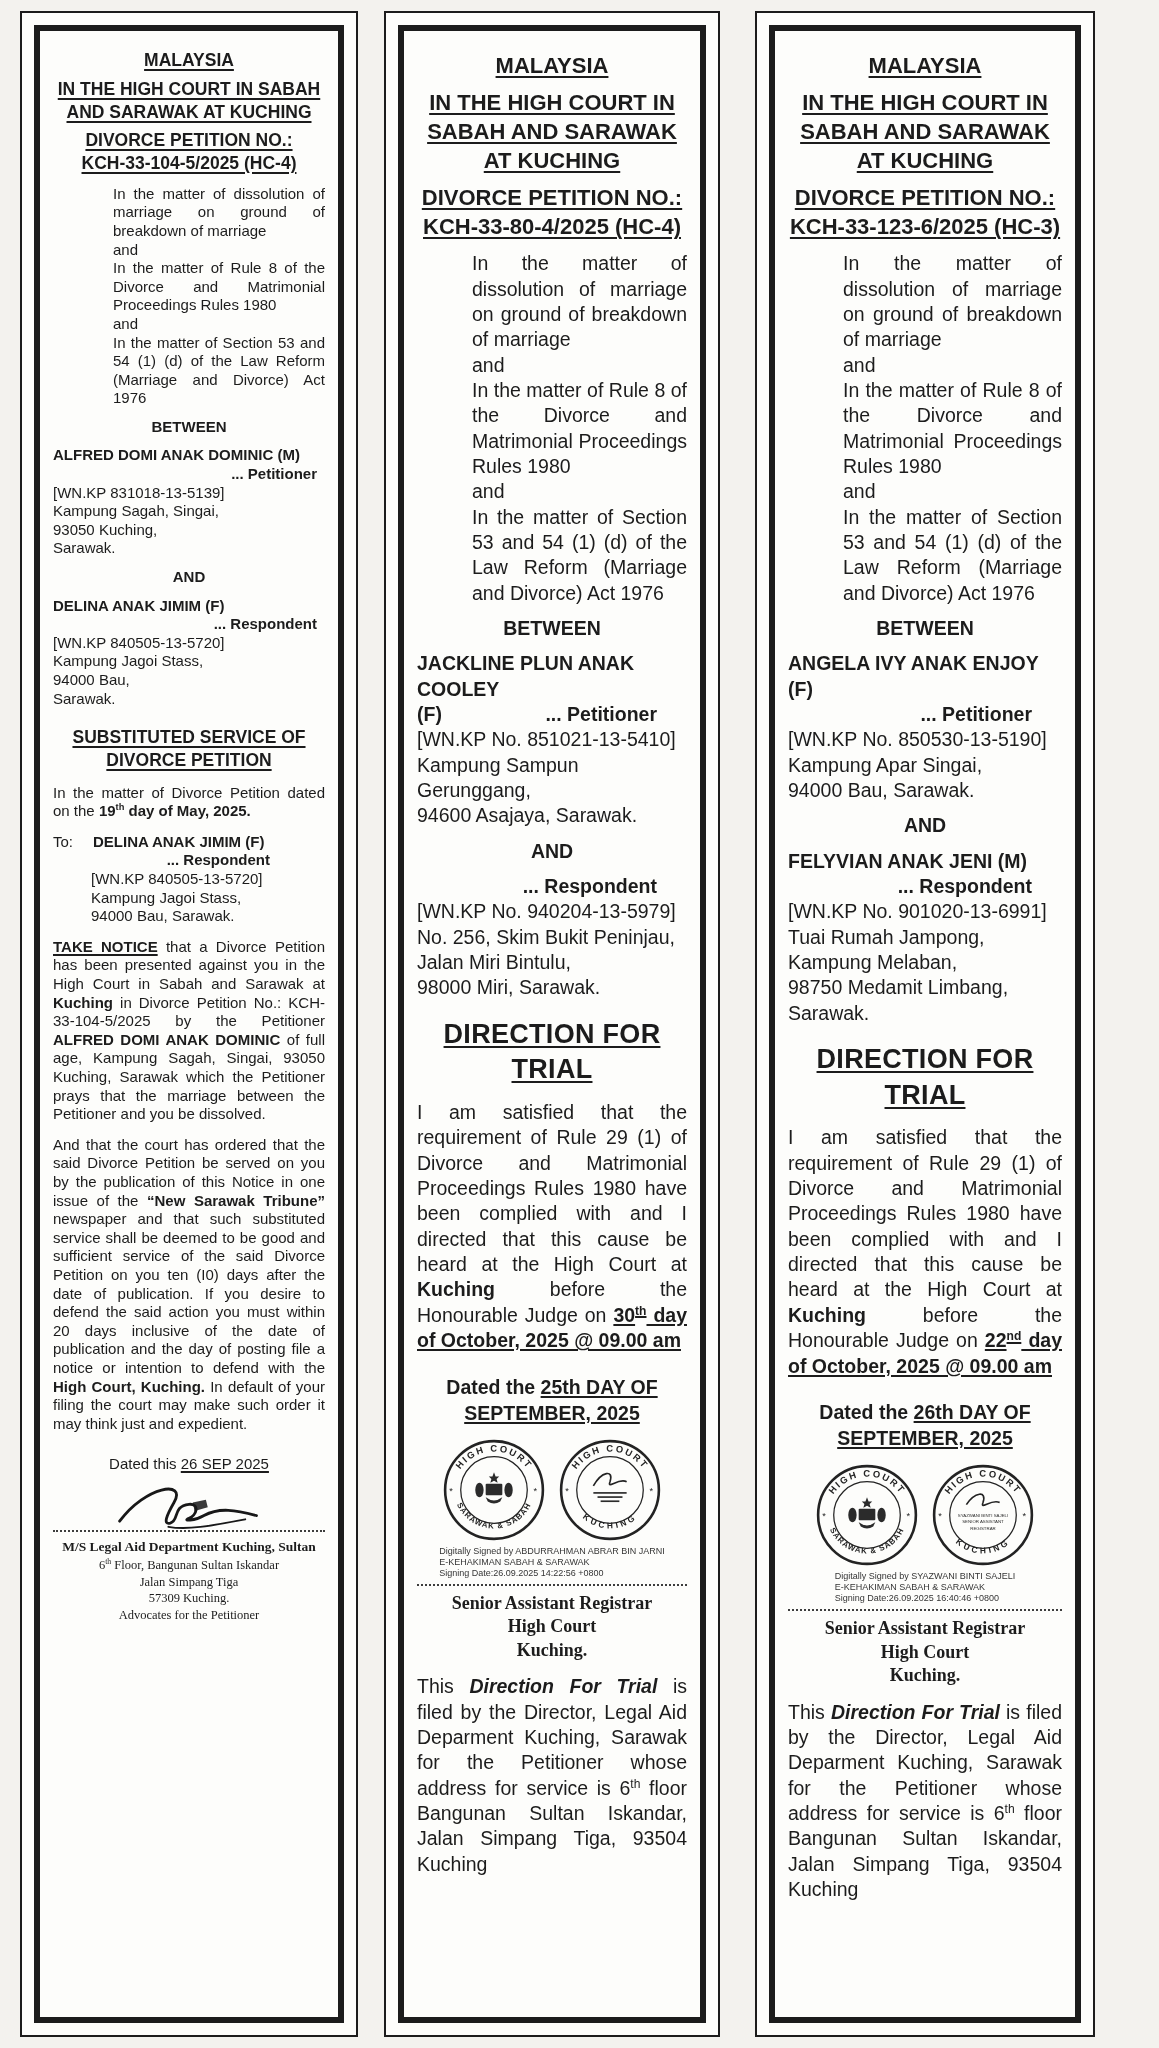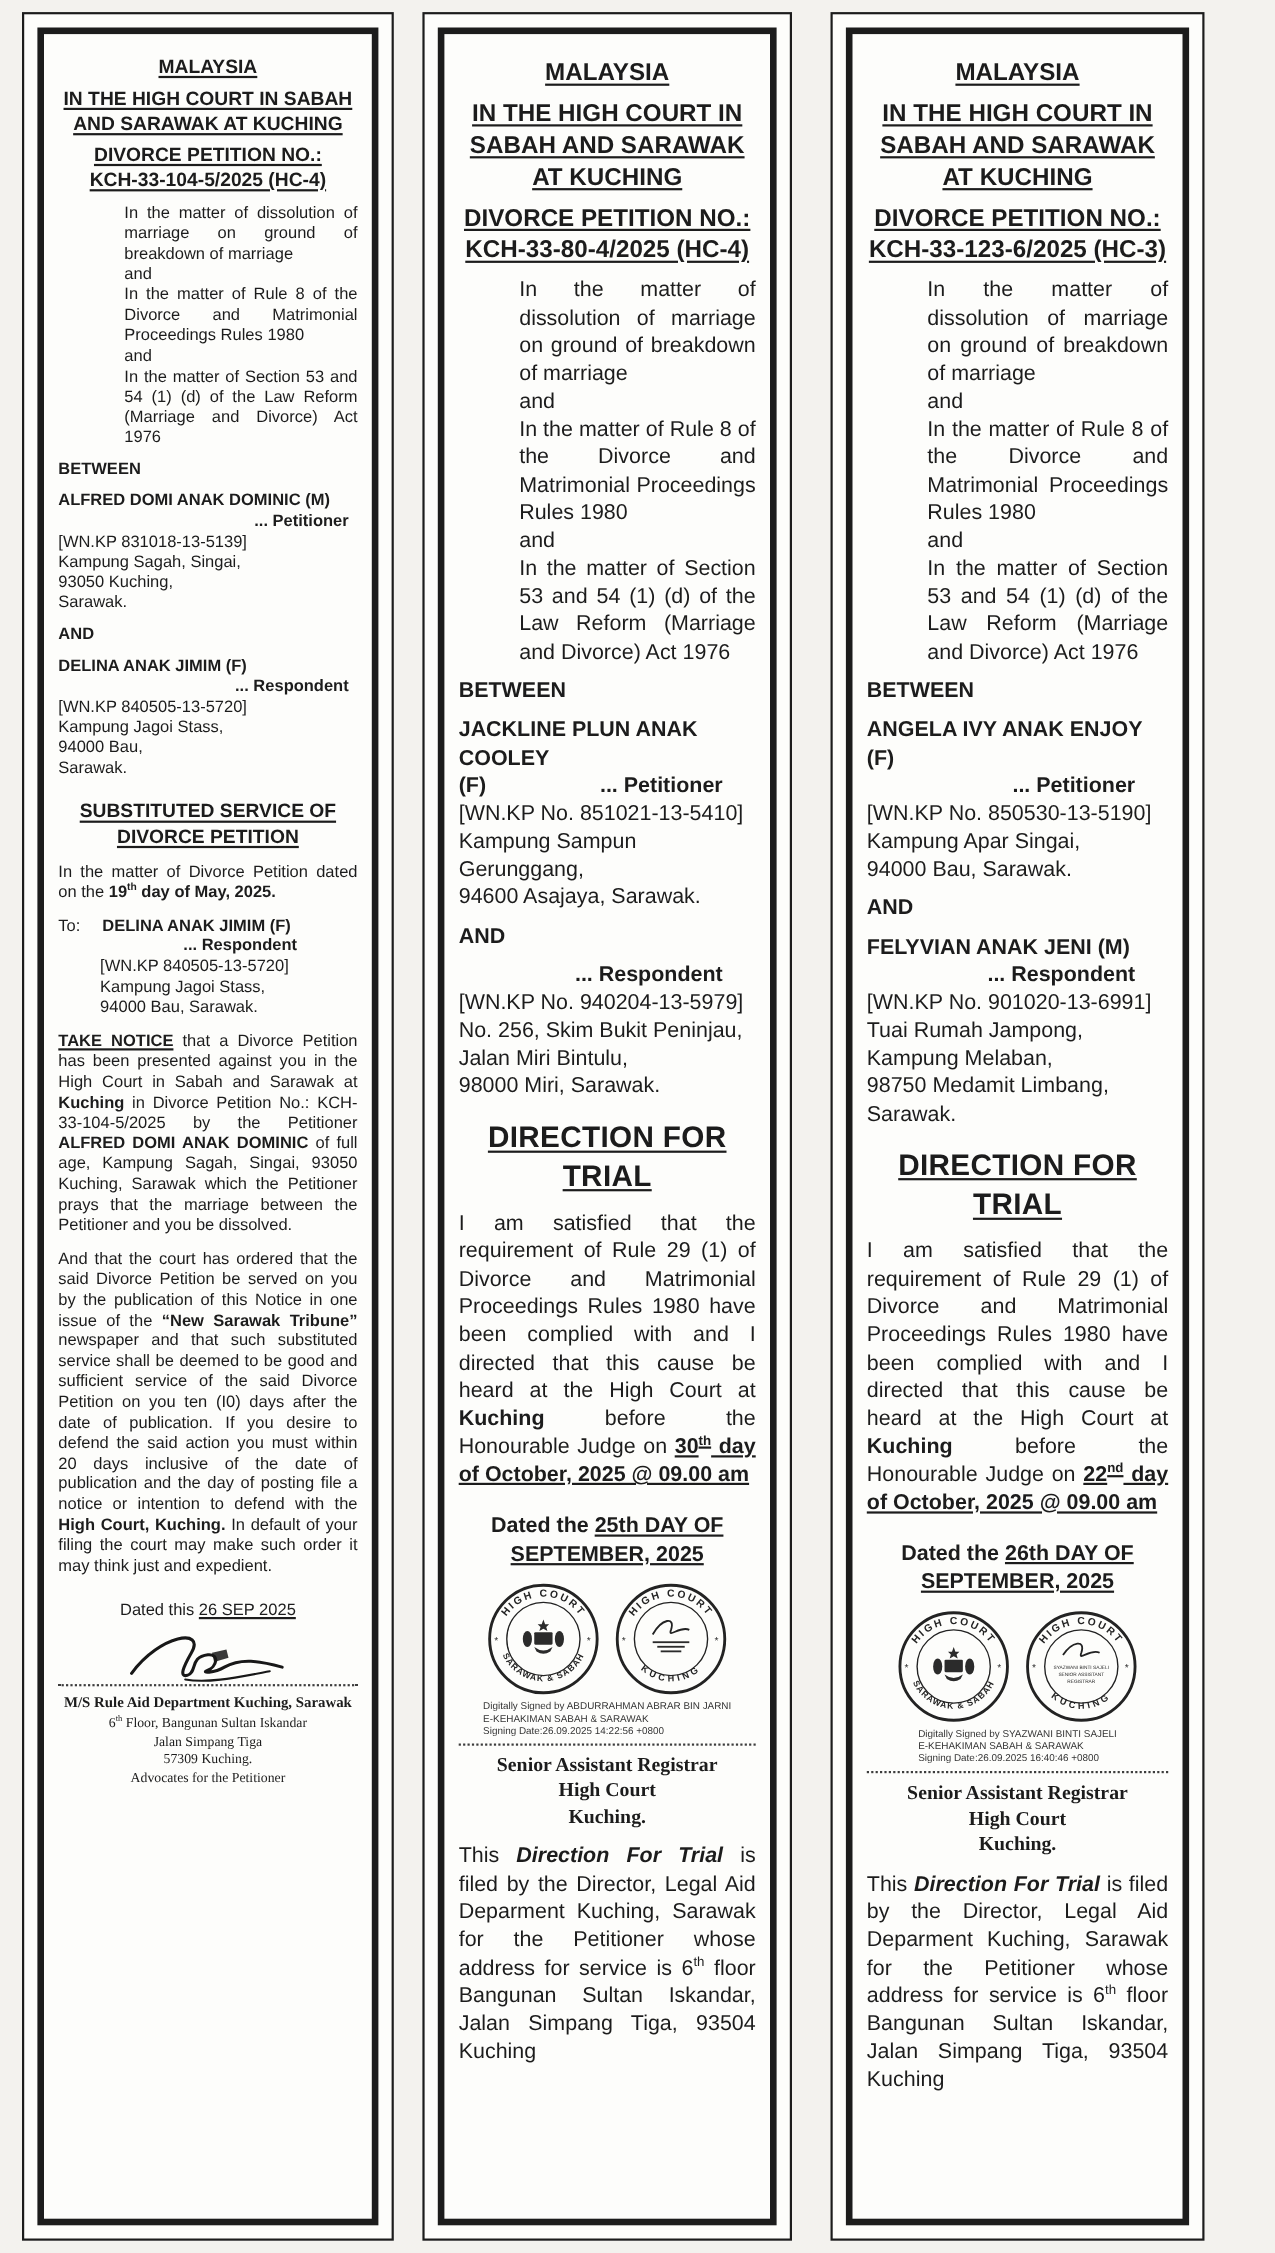--- a/index.html
+++ b/index.html
@@ -37,21 +37,21 @@
   .h{font-weight:bold;text-align:center;text-decoration:underline;
      text-underline-offset:3px;text-decoration-thickness:2px;}
   .n1 .h{font-size:17.5px;line-height:1.3;margin:6px 0;}
   .n23 .h{font-size:22px;line-height:1.32;margin:8px 0;}
   .n23 .dft{font-size:27px;letter-spacing:.3px;margin:16px 0 10px;}
 
   .matter{margin:10px 0 10px 60px;}
   .n23 .matter{margin-left:55px;}
   .matter div{text-align:justify;}
 
-  .center-b{font-weight:bold;margin:10px 0;}
+  .center-b{font-weight:bold;text-align:center;margin:10px 0;}
   .party-name{font-weight:bold;}
   .role-row{display:flex;justify-content:space-between;font-weight:bold;}
   .n1 .role-row{padding-right:8px;}
   .n23 .role-row{padding-right:30px;}
   .addr div{text-align:left;}
   .para{text-align:justify;margin:12px 0;}
   .b{font-weight:bold;}
   .i{font-style:italic;}
   .u{text-decoration:underline;text-underline-offset:2px;text-decoration-thickness:1.5px;}
   sup{font-size:.62em;vertical-align:super;line-height:0;}
@@ -165,21 +165,21 @@
       <div class="sig-wrap">
         <svg width="150" height="62" viewBox="0 0 160 66">
           <path d="M6,46 C34,8 78,2 64,26 C56,40 52,50 60,48 C70,45 62,30 80,28 C92,27 88,40 80,43 C72,46 86,46 96,40 C112,31 130,34 152,40" fill="none" stroke="#181818" stroke-width="3" stroke-linecap="round"></path>
           <path d="M84,26 l14,-3 l2,8 l-14,4 z" fill="#181818" opacity="0.85"></path>
           <path d="M58,52 C80,56 108,50 140,44" fill="none" stroke="#181818" stroke-width="2" stroke-linecap="round"></path>
         </svg>
       </div>
       <div class="dotline"></div>
 
       <div class="firm serif">
-        <div class="firm-name">M/S Rule Aid Department Kuching, Sarawak</div>
+        <div class="firm-name">M/S Legal Aid Department Kuching, Sultan</div>
         <div class="firm-line"><span>6</span><sup>th</sup><span> Floor, Bangunan Sultan Iskandar</span></div>
         <div class="firm-line">Jalan Simpang Tiga</div>
         <div class="firm-line">57309 Kuching.</div>
         <div class="firm-line">Advocates for the Petitioner</div>
       </div>
     </div>
   </div>
 
   <div class="notice" id="n2">
     <div class="notice-inner n23">

